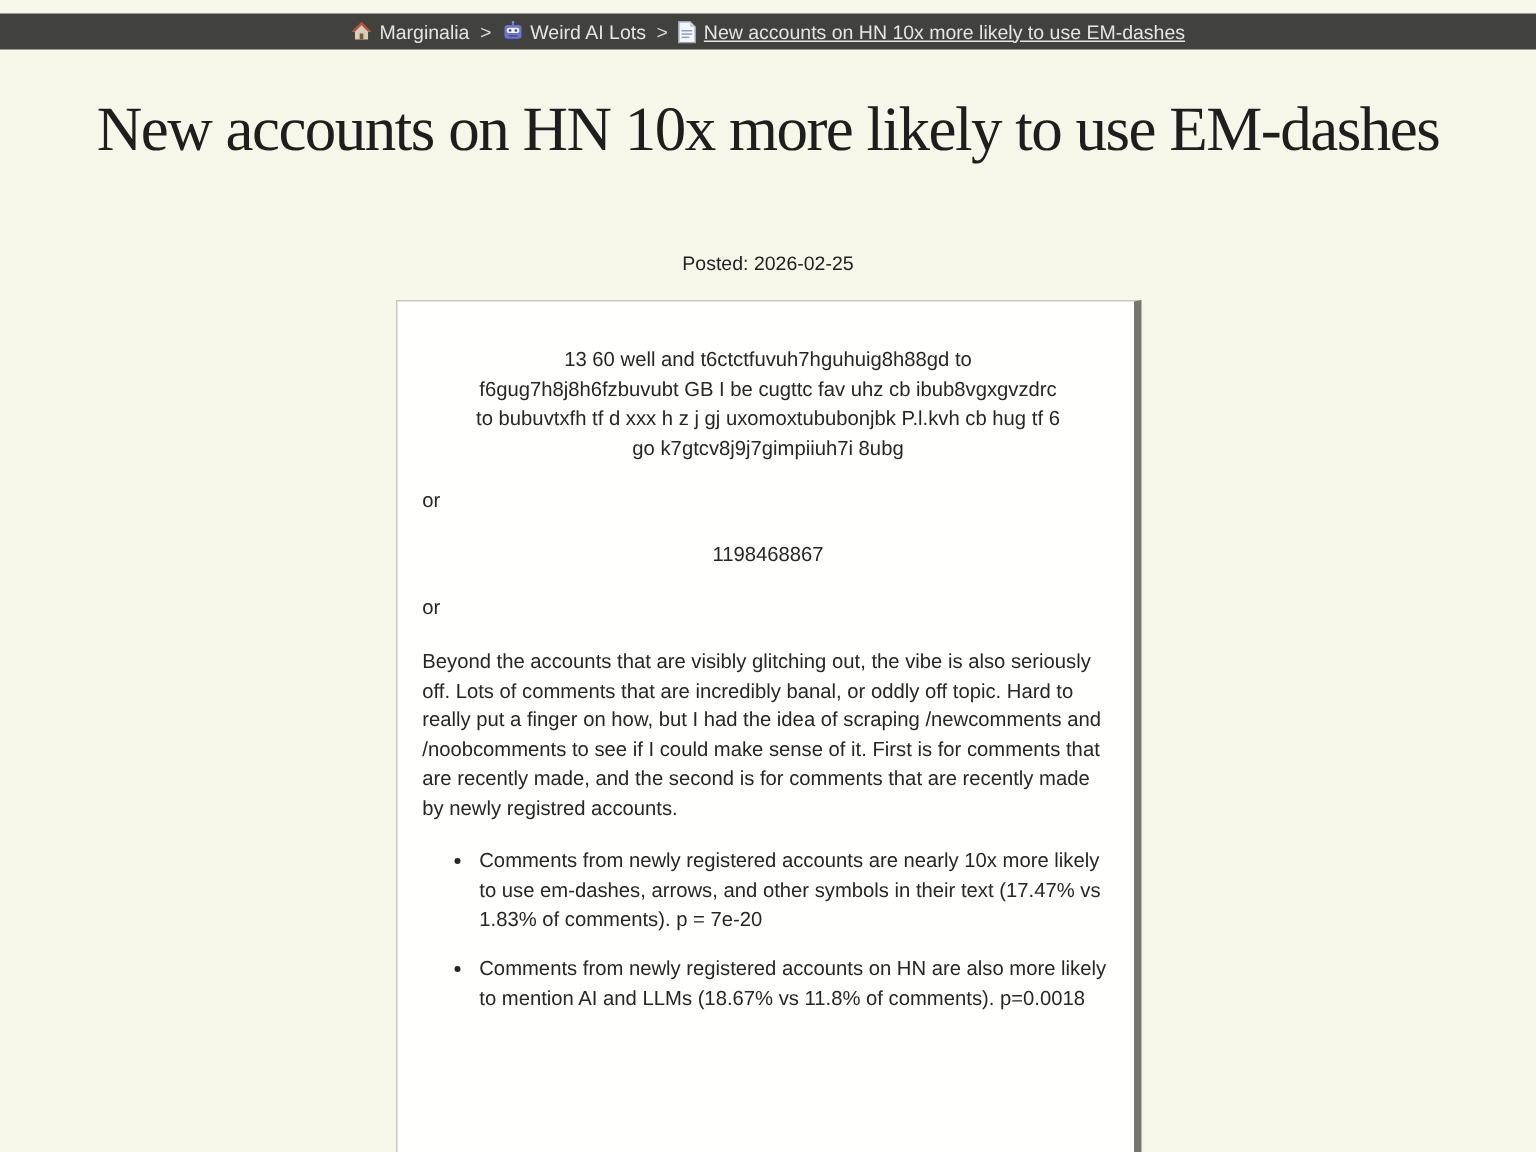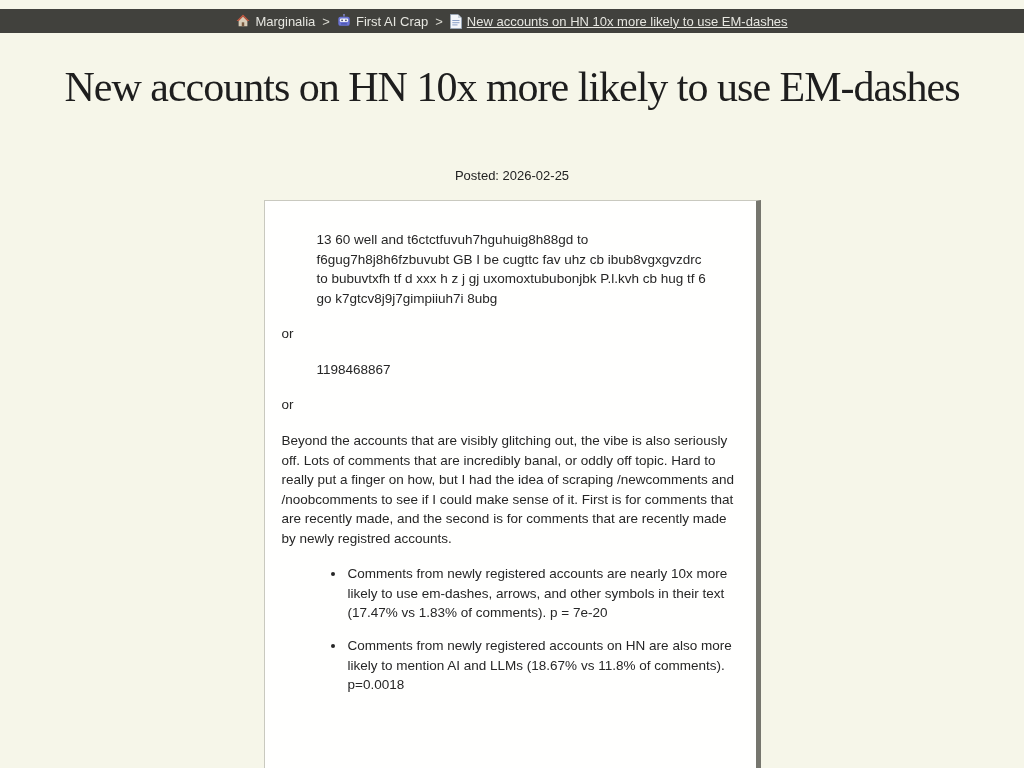--- a/index.html
+++ b/index.html
@@ -64,27 +64,28 @@
     border-right: 5px solid #76766e;
     padding: 13px 18px 40px 17px;
     min-height: 620px;
     font-size: 13.5px;
     line-height: 1.45;
     color: #262626;
   }
   .card p { margin-top: 16px; }
   .card blockquote {
     margin: 16px 30px 16px 35px;
+    text-align: center;
   }
   .card p.or { margin-top: 4px; }
   .card ul {
     margin-top: 16px;
     padding-left: 36px;
   }
-  .card ul li { margin-bottom: 13px; padding-left: 2px; margin-left: 28px; }
+  .card ul li { margin-bottom: 13px; padding-left: 2px; }
 </style>
 </head>
 <body>
 
 <header class="topbar">
   <nav class="crumbs">
 
     <span class="crumb">
       <span class="icon">
         <svg width="14" height="14" viewBox="0 0 16 16">
@@ -103,21 +104,21 @@
         <svg width="14" height="14" viewBox="0 0 16 16">
           <rect x="7.4" y="0.5" width="1.2" height="2.5" fill="#8a8fd8"></rect>
           <circle cx="8" cy="0.9" r="0.9" fill="#8a8fd8"></circle>
           <rect x="1.5" y="3" width="13" height="10.5" rx="2.5" fill="#6b74d6"></rect>
           <rect x="3.2" y="5.2" width="9.6" height="4" rx="1.6" fill="#f2f3f8"></rect>
           <circle cx="5.8" cy="7.2" r="1" fill="#3a3f66"></circle>
           <circle cx="10.2" cy="7.2" r="1" fill="#3a3f66"></circle>
           <rect x="4.5" y="10.6" width="7" height="1.4" rx="0.7" fill="#4a52a8"></rect>
         </svg>
       </span>
-      <span class="crumb-label">First AI Crap</span>
+      <span class="crumb-label">Weird AI Lots</span>
     </span>
 
     <span class="sep">&gt;</span>
 
     <span class="crumb crumb--current">
       <span class="icon">
         <svg width="12" height="15" viewBox="0 0 12 15">
           <path d="M0.5 0.5 L8 0.5 L11.5 4 L11.5 14.5 L0.5 14.5 Z" fill="#f4f6fa" stroke="#9aa6b4" stroke-width="1"></path>
           <path d="M8 0.5 L8 4 L11.5 4 Z" fill="#c9d2dc"></path>
           <rect x="2.3" y="6" width="7.2" height="1" fill="#8aa0c8"></rect>

